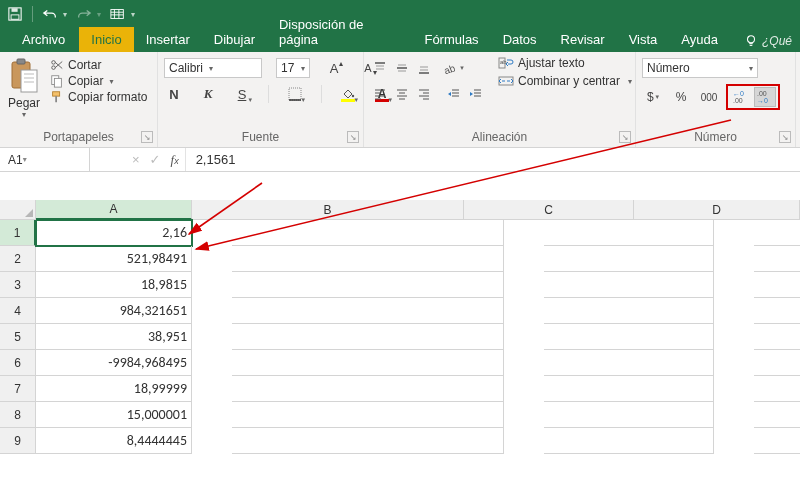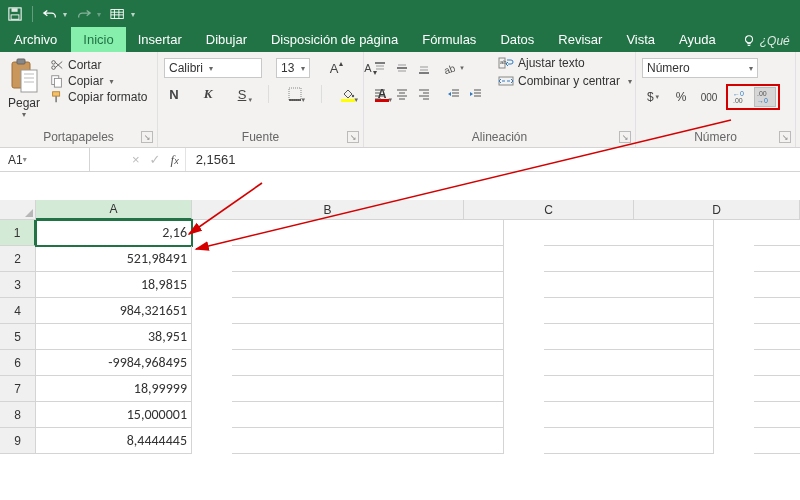--- a/index.html
+++ b/index.html
@@ -8,22 +8,22 @@
   
   .titlebar { background: #217346; height: 28px; display: flex; align-items: center; padding: 0 6px; gap: 8px; }
   .titlebar .qat-btn { width: 18px; height: 18px; display: inline-flex; align-items: center; justify-content: center; color: #fff; border-radius: 2px; }
   .titlebar .qat-btn svg { display: block; }
   .titlebar .qat-sep { width: 1px; height: 16px; background: rgba(255,255,255,0.3); }
   .titlebar .qat-caret { color: rgba(255,255,255,0.7); font-size: 8px; margin-left: -4px; }
 
   
   .menutabs { background: #217346; height: 24px; display: flex; align-items: flex-end; padding-left: 0; color: #fff; }
   .menutabs .tab { padding: 5px 12px 5px 12px; font-size: 13px; cursor: pointer; }
-  .menutabs .tab.active { background: #86efac; color: #217346; font-weight: normal; }
-  .menutabs .tab.file { padding-left: 14px; padding-right: 14px; }
+  .menutabs .tab.active { background: #eab308; color: #217346; font-weight: normal; }
+  .menutabs .tab.file { padding-left: 14px; padding-right: 14px; margin-left: 8px; }
   .menutabs .tell { display: flex; align-items: center; gap: 4px; margin-left: 6px; padding: 4px 8px; font-style: italic; color: rgba(255,255,255,0.85); }
   .menutabs .tell svg { flex-shrink: 0; }
 
   
   .ribbon { background: #f3f2f1; height: 96px; border-bottom: 1px solid #d4d4d4; display: flex; }
   .group { border-right: 1px solid #e1e1e1; padding: 4px 6px 0 6px; display: flex; flex-direction: column; justify-content: space-between; position: relative; }
   .group-body { flex: 1; display: flex; align-items: flex-start; }
   .group-label { text-align: center; font-size: 12px; color: #666; padding: 2px 0 3px 0; position: relative; }
   .group-launcher { position: absolute; right: 4px; bottom: 4px; width: 12px; height: 12px; border: 1px solid #bbb; font-size: 8px; display: flex; align-items: center; justify-content: center; color: #888; }
 
@@ -214,21 +214,21 @@
 
   <div class="group" style="width:206px">
     <div class="group-body">
       <div class="font-body">
         <div class="font-row">
           <div class="combo font-name">
             <span>Calibri</span>
             <span class="caret">▾</span>
           </div>
           <div class="combo font-size">
-            <span>13</span>
+            <span>17</span>
             <span class="caret">▾</span>
           </div>
           <span class="fbtn" style="font-size:13px">A<span style="font-size:8px;position:absolute;right:1px;top:1px">▴</span></span>
           <span class="fbtn" style="font-size:11px">A<span style="font-size:8px;position:absolute;right:1px;bottom:1px">▾</span></span>
         </div>
         <div class="font-row">
           <span class="fbtn">
               <span class="glyph-b">N</span>
             </span>
           <span class="fbtn">

